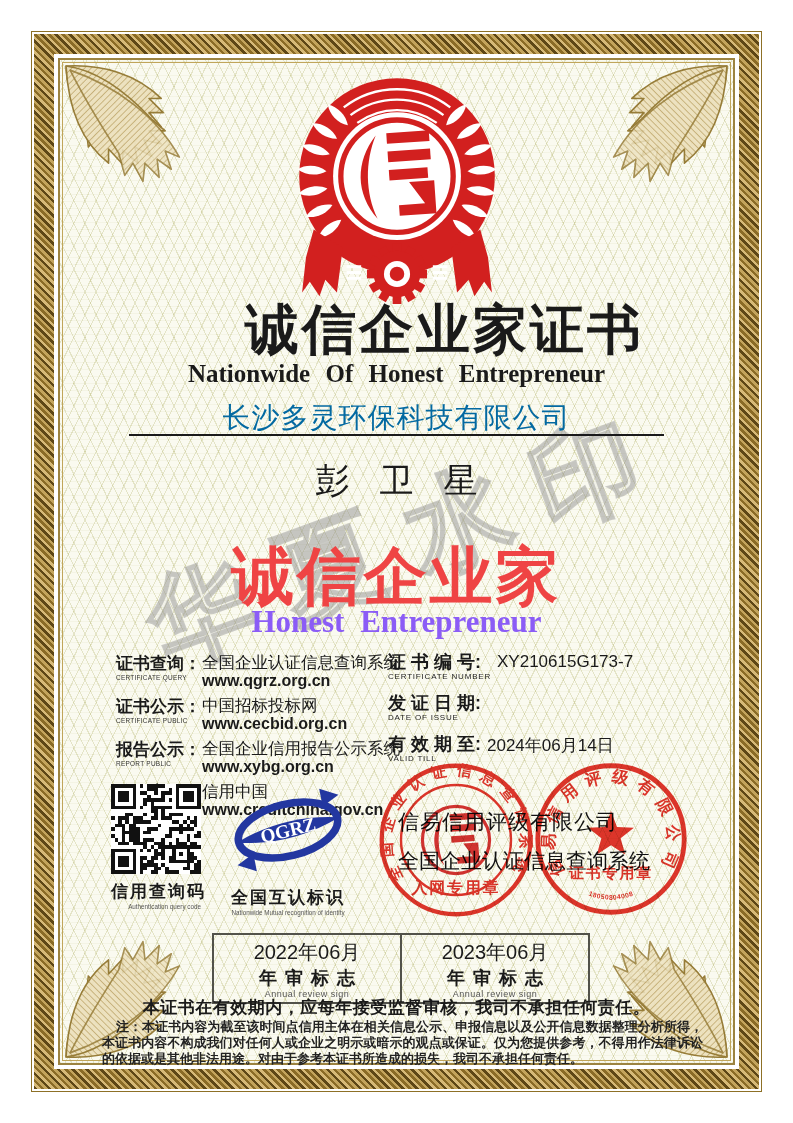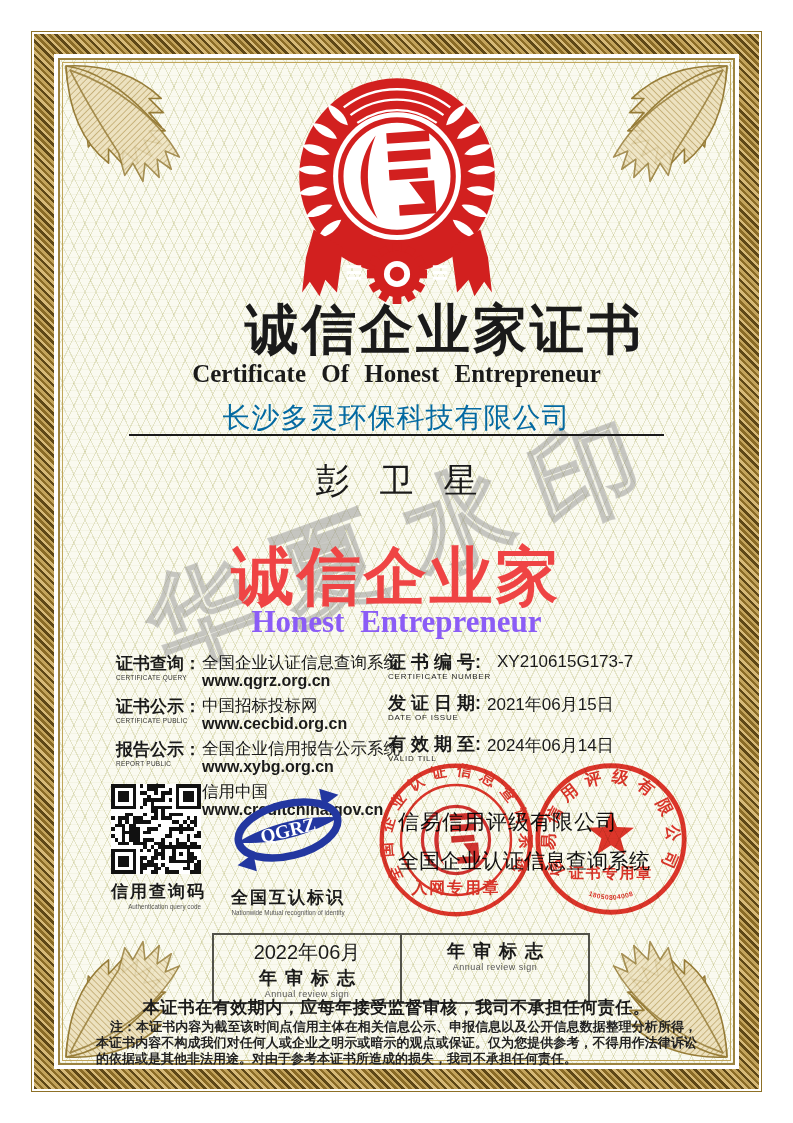--- a/index.html
+++ b/index.html
@@ -80,21 +80,21 @@
   .annual{position:absolute;left:212px;top:933px;display:flex;z-index:2;}
   .annual-box{width:186px;border:2px solid #52524a;text-align:center;padding:4px 0 3px;background:transparent;}
   .annual-box + .annual-box{margin-left:-2px;}
   .a-date{font-size:20px;}
   .a-label{font-size:18px;font-weight:700;letter-spacing:8px;padding-left:8px;}
   .a-en{font-size:9px;color:#555;margin-top:-1px;letter-spacing:.5px;}
 
   
   .footer-line1{position:absolute;top:996px;width:100%;text-align:center;font-size:17px;font-weight:700;z-index:2;letter-spacing:.5px;}
   .footer-note{position:absolute;top:1019px;left:96px;width:601px;font-size:13px;line-height:16px;
-     font-weight:700;color:#222;text-align:justify;text-indent:14px;z-index:2;}
+     font-weight:700;color:#222;text-align:justify;text-indent:14px;z-index:2;padding-left:6px;}
 </style>
 </head>
 <body>
 
 <div class="page">
 
   <div class="band-outer"></div>
   <div class="band"></div>
   <div class="paper"></div>
   <div class="frame-line"></div>
@@ -202,21 +202,21 @@
       <rect x="-52" y="92" width="15" height="3"></rect>
         <rect x="-52" y="98" width="15" height="3"></rect>
         <rect x="-52" y="104" width="15" height="3"></rect>
       <rect x="37" y="92" width="15" height="3"></rect>
         <rect x="37" y="98" width="15" height="3"></rect>
         <rect x="37" y="104" width="15" height="3"></rect>
     </g>
   </svg>
 
   <div class="title-cn">诚信企业家证书</div>
-  <div class="title-en">Certificate Of Honest Entrepreneur</div>
+  <div class="title-en">Nationwide Of Honest Entrepreneur</div>
   <div class="company">长沙多灵环保科技有限公司</div>
   <div class="divider"></div>
   <div class="person">彭卫星</div>
   <div class="honor-cn">诚信企业家</div>
   <div class="honor-en">Honest Entrepreneur</div>
 
   <div class="fields-left">
     <div class="field">
       <div class="f-label">
           <div class="fl-cn">证书查询：</div>
@@ -265,21 +265,20 @@
           <div class="fr-cn">证 书 编 号:</div>
         <div class="fr-en">CERTIFICATE NUMBER</div>
         </div>
       <div class="fr-value">XY210615G173-7</div>
     </div>
     <div class="rfield">
       <div class="fr-label">
           <div class="fr-cn">发 证 日 期:</div>
         <div class="fr-en">DATE OF ISSUE</div>
         </div>
-      <div class="fr-value">2021年06月15日</div>
     </div>
     <div class="rfield">
       <div class="fr-label">
           <div class="fr-cn">有 效 期 至:</div>
         <div class="fr-en">VALID TILL</div>
         </div>
       <div class="fr-value">2024年06月14日</div>
     </div>
   </div>
 
@@ -565,20 +564,21 @@
     </text>
   </svg>
 
   <div class="annual">
     <div class="annual-box">
       <div class="a-date">2022年06月</div>
       <div class="a-label">年审标志</div>
       <div class="a-en">Annual review sign</div>
     </div>
     <div class="annual-box">
+      <div class="a-date">2023年06月</div>
       <div class="a-label">年审标志</div>
       <div class="a-en">Annual review sign</div>
     </div>
   </div>
 
   <div class="footer-line1">本证书在有效期内，应每年接受监督审核，我司不承担任何责任。</div>
   <div class="footer-note">注：本证书内容为截至该时间点信用主体在相关信息公示、申报信息以及公开信息数据整理分析所得，本证书内容不构成我们对任何人或企业之明示或暗示的观点或保证。仅为您提供参考，不得用作法律诉讼的依据或是其他非法用途。对由于参考本证书所造成的损失，我司不承担任何责任。</div>
 
 </div>
 

